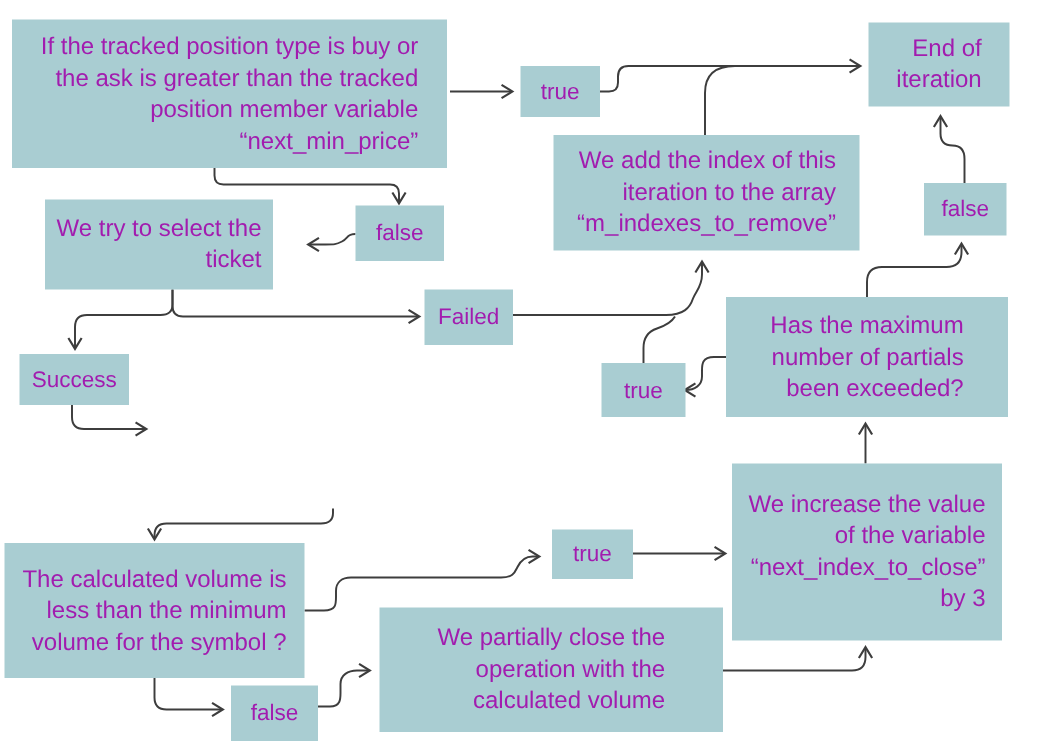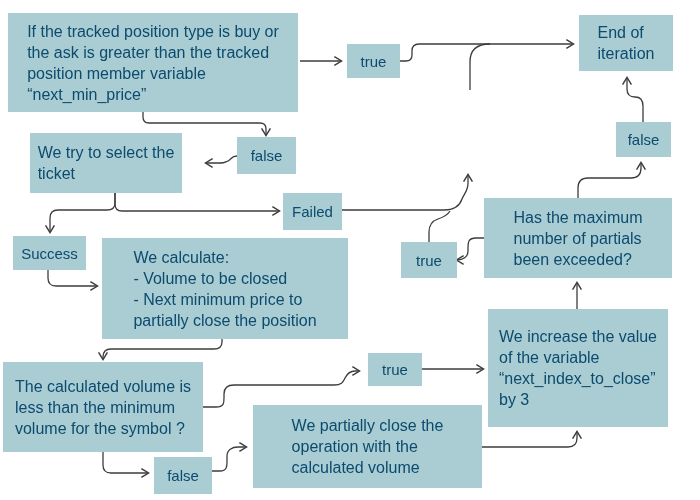--- a/index.html
+++ b/index.html
@@ -1,23 +1,23 @@
 <!DOCTYPE html>
 <html><head>
 <meta charset="utf-8">
 <style>
   html,body{margin:0;padding:0;background:#ffffff;}
   .canvas{
     position:relative;width:700px;height:500px;background:#ffffff;
     font-family:"Liberation Sans","DejaVu Sans",sans-serif;overflow:hidden;
   }
   .node{
-    position:absolute;background:#a9cdd2;color:#0c4a6e;
+    position:absolute;background:#a9cdd2;color:#a21caf;
     display:flex;align-items:center;justify-content:center;
-    text-align:left;white-space:pre-line;
+    text-align:right;white-space:pre-line;
     font-size:16px;line-height:21px;box-sizing:border-box;padding:2px;
   }
   .node.sm{font-size:15px;line-height:19px;}
   svg.edges{position:absolute;left:0;top:0;pointer-events:none;}
   svg.edges path{fill:none;stroke:#3d3d3d;stroke-width:1.3;}
 </style>
 </head>
 <body>
 
 <div class="canvas">
@@ -53,36 +53,35 @@
   <div class="node" style="left:8px;top:13px;width:290px;height:99px">If the tracked position type is buy or
 the ask is greater than the tracked
 position member variable
 “next_min_price”</div>
 
   <div class="node sm" style="left:347px;top:44px;width:53px;height:34px">true</div>
 
   <div class="node" style="left:579px;top:15px;width:94px;height:56px">End of
 iteration</div>
 
+  <div class="node" style="left:369px;top:90px;width:204px;height:77px">We add the index of this
+iteration to the array
+“m_indexes_to_remove”</div>
 
   <div class="node sm" style="left:616px;top:122px;width:55px;height:35px">false</div>
 
   <div class="node" style="left:30px;top:133px;width:152px;height:60px">We try to select the
 ticket</div>
 
   <div class="node sm" style="left:237px;top:137px;width:59px;height:37px">false</div>
 
   <div class="node sm" style="left:283px;top:193px;width:59px;height:37px">Failed</div>
 
   <div class="node sm" style="left:13px;top:236px;width:73px;height:34px">Success</div>
 
-  <div class="node" style="left:102px;top:238px;width:246px;height:101px">We calculate:
-- Volume to be closed
-- Next minimum price to
-partially close the position</div>
 
   <div class="node sm" style="left:401px;top:242px;width:56px;height:36px">true</div>
 
   <div class="node" style="left:484px;top:198px;width:188px;height:80px">Has the maximum
 number of partials
 been exceeded?</div>
 
   <div class="node" style="left:488px;top:309px;width:180px;height:118px">We increase the value
 of the variable
 “next_index_to_close”

